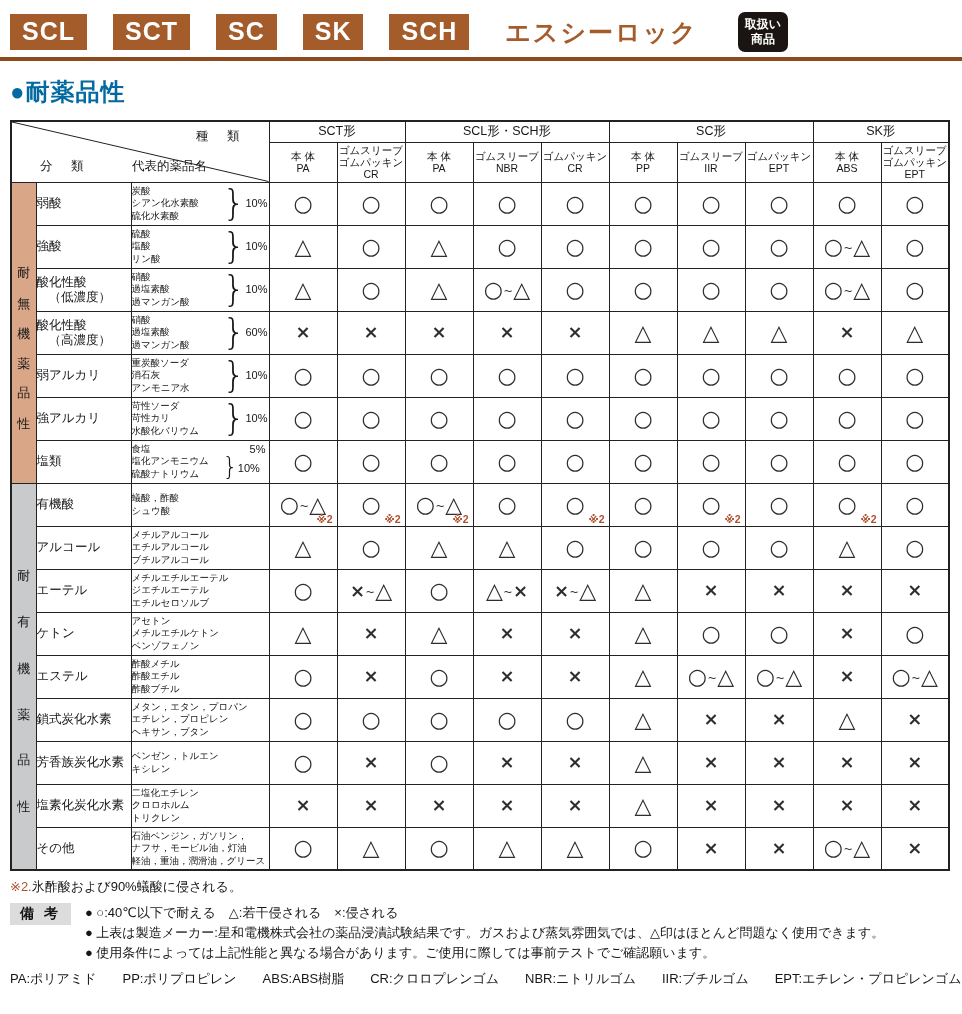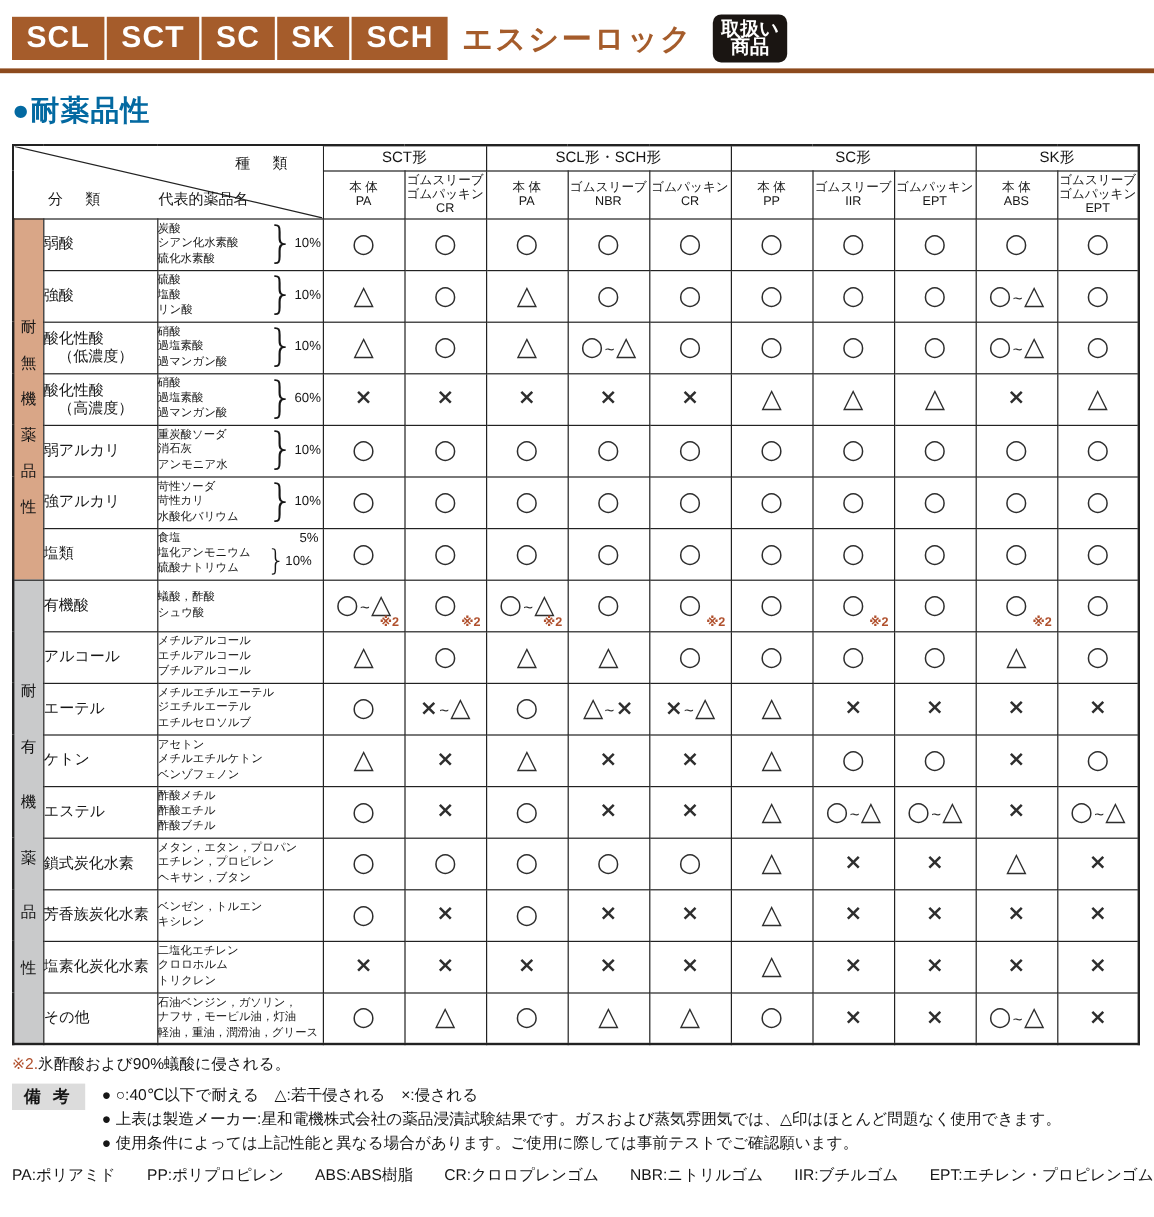--- a/index.html
+++ b/index.html
@@ -5,24 +5,24 @@
   :root{
     --line:#222;
   }
   *{box-sizing:border-box;margin:0;padding:0;}
   body{background:#fff;}
   .page{
     position:relative;width:962px;height:1014px;background:#fff;overflow:hidden;
     font-family:"Liberation Sans","DejaVu Sans",sans-serif;color:#161616;
   }
   
-  .hdr{display:flex;align-items:center;gap:2px;padding:12px 10px 0 10px;}
+  .hdr{display:flex;align-items:center;gap:26px;padding:12px 10px 0 10px;}
   .tab{background:#a55c2b;color:#fff;font-weight:bold;font-size:25px;line-height:1.1;padding:4px 12px 5px;letter-spacing:1px;}
   .brand{color:#a55c2b;font-size:25px;font-weight:bold;letter-spacing:2px;margin-left:10px;}
-  .badge{background:#1a1512;color:#fff;border-radius:7px;text-align:center;font-size:16px;font-weight:bold;line-height:15px;padding:5px 7px;margin-left:14px;}
+  .badge{background:#1a1512;color:#fff;border-radius:7px;text-align:center;font-size:12px;font-weight:bold;line-height:15px;padding:5px 7px;margin-left:14px;}
   .rule{height:4px;background:#8d4a1d;margin-top:5px;}
   .title{font-size:24px;font-weight:bold;margin:15px 10px 0 10px;letter-spacing:1px;color:#0369a1;}
   
   .tbl{border-collapse:collapse;table-layout:fixed;margin:12px 0 0 10px;border:2px solid var(--line);}
   .tbl th,.tbl td{border:1px solid var(--line);padding:0;font-weight:normal;}
   .grp{height:21px;font-size:12.5px;text-align:center;}
   .sub{height:40px;text-align:center;vertical-align:middle;}
   .sub div{font-size:10.5px;line-height:12px;}
   .corner{position:relative;background:#fff;}
   .corner svg{position:absolute;inset:0;width:100%;height:100%;display:block;}

